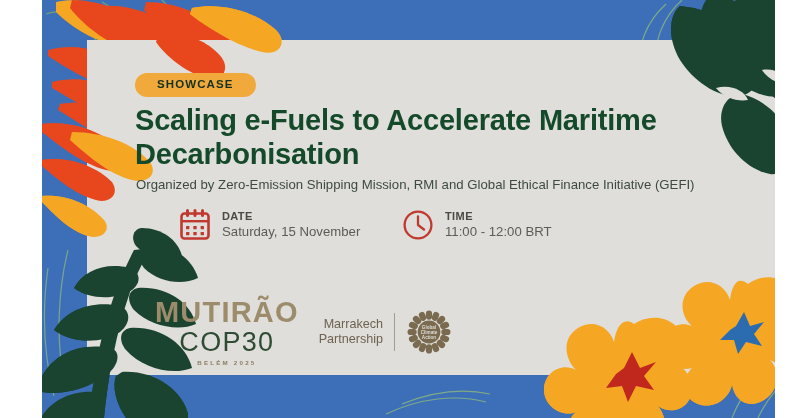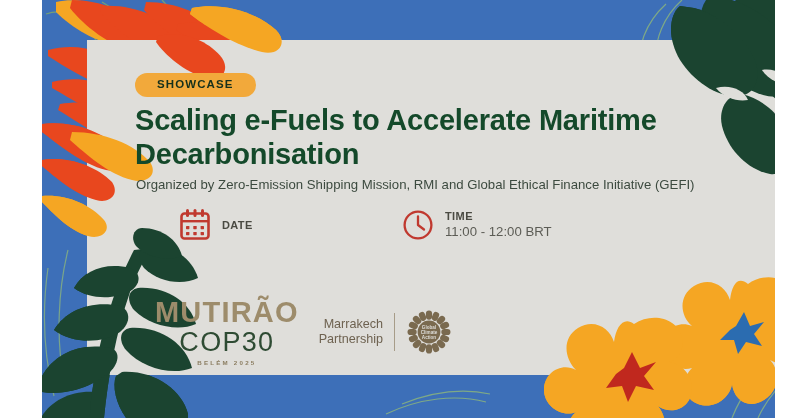--- a/index.html
+++ b/index.html
@@ -330,20 +330,21 @@
             <rect x="7" y="18" width="3.4" height="3.2" rx="0.6"></rect>
             <rect x="14.3" y="18" width="3.4" height="3.2" rx="0.6"></rect>
             <rect x="21.6" y="18" width="3.4" height="3.2" rx="0.6"></rect>
             <rect x="7" y="24" width="3.4" height="3.2" rx="0.6"></rect>
             <rect x="14.3" y="24" width="3.4" height="3.2" rx="0.6"></rect>
             <rect x="21.6" y="24" width="3.4" height="3.2" rx="0.6"></rect>
           </g>
         </svg>
         <div class="detail-text">
           <span class="detail-label">DATE</span>
+          <span class="detail-value">Saturday, 15 November</span>
         </div>
       </div>
 
       <div class="detail detail-2">
         <svg class="detail-icon" viewBox="0 0 32 34">
           <circle cx="16" cy="17" r="13.4" fill="none" stroke="#C0392F" stroke-width="2.3"></circle>
           <path d="M16 8.5 L 16 17 L 22 21.5" fill="none" stroke="#C0392F" stroke-width="2.3" stroke-linecap="round" stroke-linejoin="round"></path>
         </svg>
         <div class="detail-text">
           <span class="detail-label">TIME</span>

